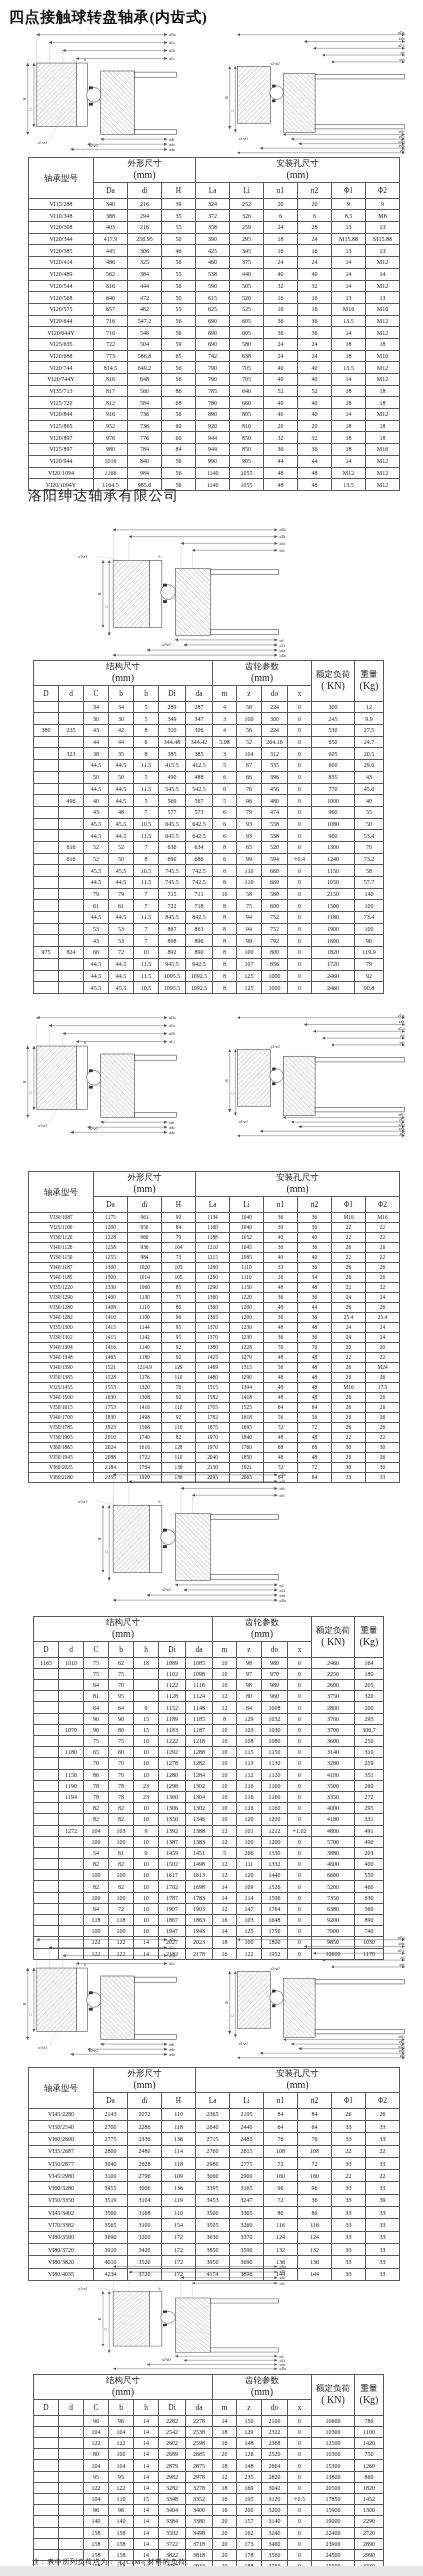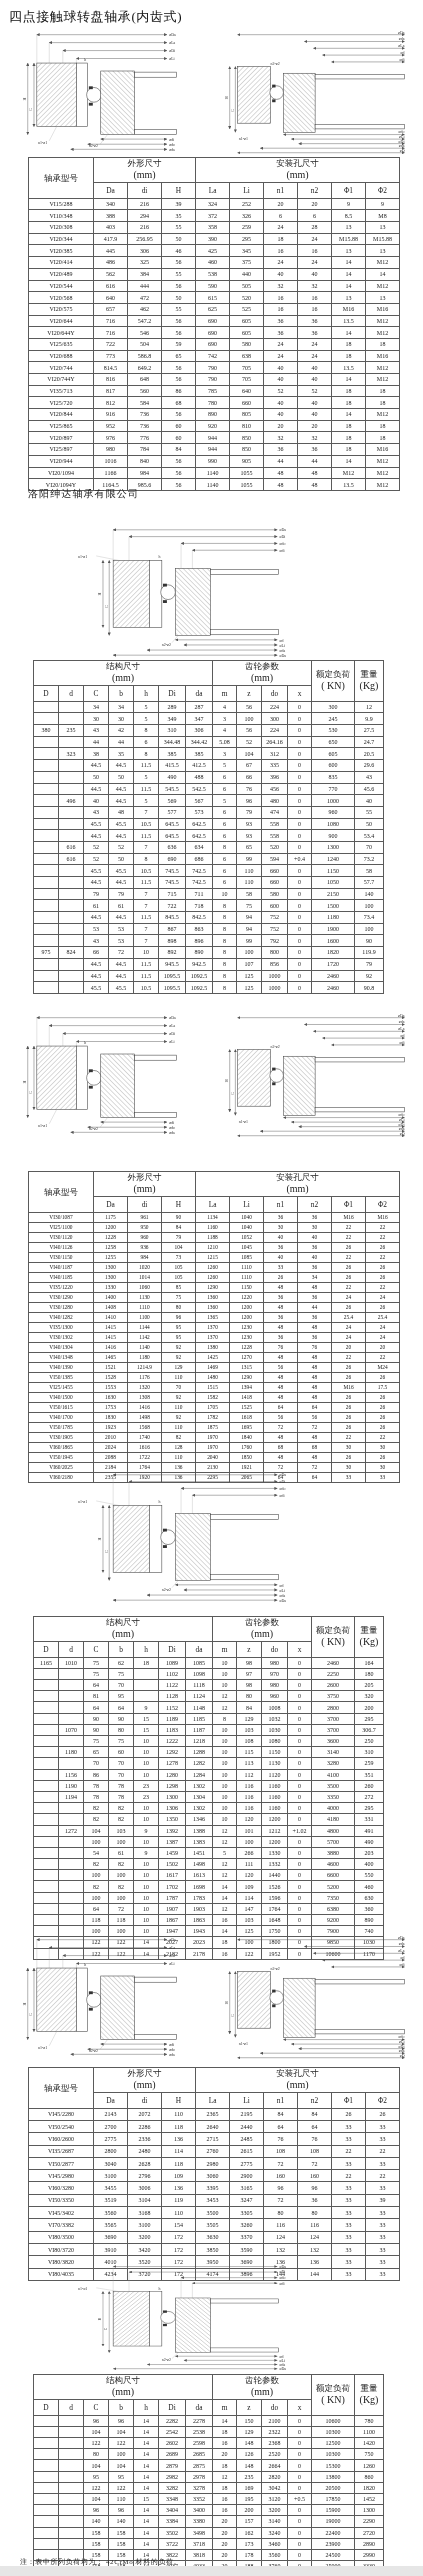--- a/index.html
+++ b/index.html
@@ -1,20 +1,20 @@
 <!DOCTYPE html>
 <html style="font-size:9px"><head>
 <meta charset="utf-8">
 <style>
   html,body{margin:0;padding:0;background:#d8d8d8;}
   #page{position:relative;width:424px;height:2576px;background:#ffffff;margin:0 auto;
         font-family:"Liberation Serif","DejaVu Serif",serif;color:#222;overflow:hidden;}
   .abs{position:absolute;}
-  #page-title{font-size:13px;font-weight:normal;color:#111;letter-spacing:0.6px;white-space:nowrap;text-align:right;}
-  #company-name{font-size:10px;color:#222;letter-spacing:1.1px;}
+  #page-title{font-size:15px;font-weight:bold;color:#111;letter-spacing:0.6px;white-space:nowrap;text-align:right;}
+  #company-name{font-size:14px;color:#222;letter-spacing:1.1px;}
   #footer-note{font-size:7px;color:#222;letter-spacing:0.6px;}
   #bottom-strip{left:0;width:424px;height:9.6px;background:#e6e6e6;}
 
   
   table.tbl{border-collapse:collapse;table-layout:fixed;background:#fff;}
   table.tbl th,table.tbl td{border:0.6px solid #5a5a5a;text-align:center;vertical-align:middle;
       padding:0;overflow:hidden;white-space:nowrap;font-weight:normal;}
   table.tbl th{white-space:pre-line;line-height:1.25;}
   th.gh{font-size:8.5px;height:24px;}
   th.gh .unit{font-size:10px;}
@@ -2405,18 +2405,18 @@
           <td>20</td>
           <td>188</td>
           <td>3760</td>
           <td>0</td>
           <td>25900</td>
           <td>3330</td>
         </tr>
       </tbody>
   </table>
 
-  <div id="footer-note" class="abs" style="left:20px;top:2557px">注：表中所列负荷均为：  42CrMo 材料的负荷。</div>
+  <div id="footer-note" class="abs" style="left:32px;top:2557px">注：表中所列负荷均为：  42CrMo 材料的负荷。</div>
 
   <div id="bottom-strip" class="abs" style="top:2566px"></div>
 
 </div>
 
 
 </body></html>

